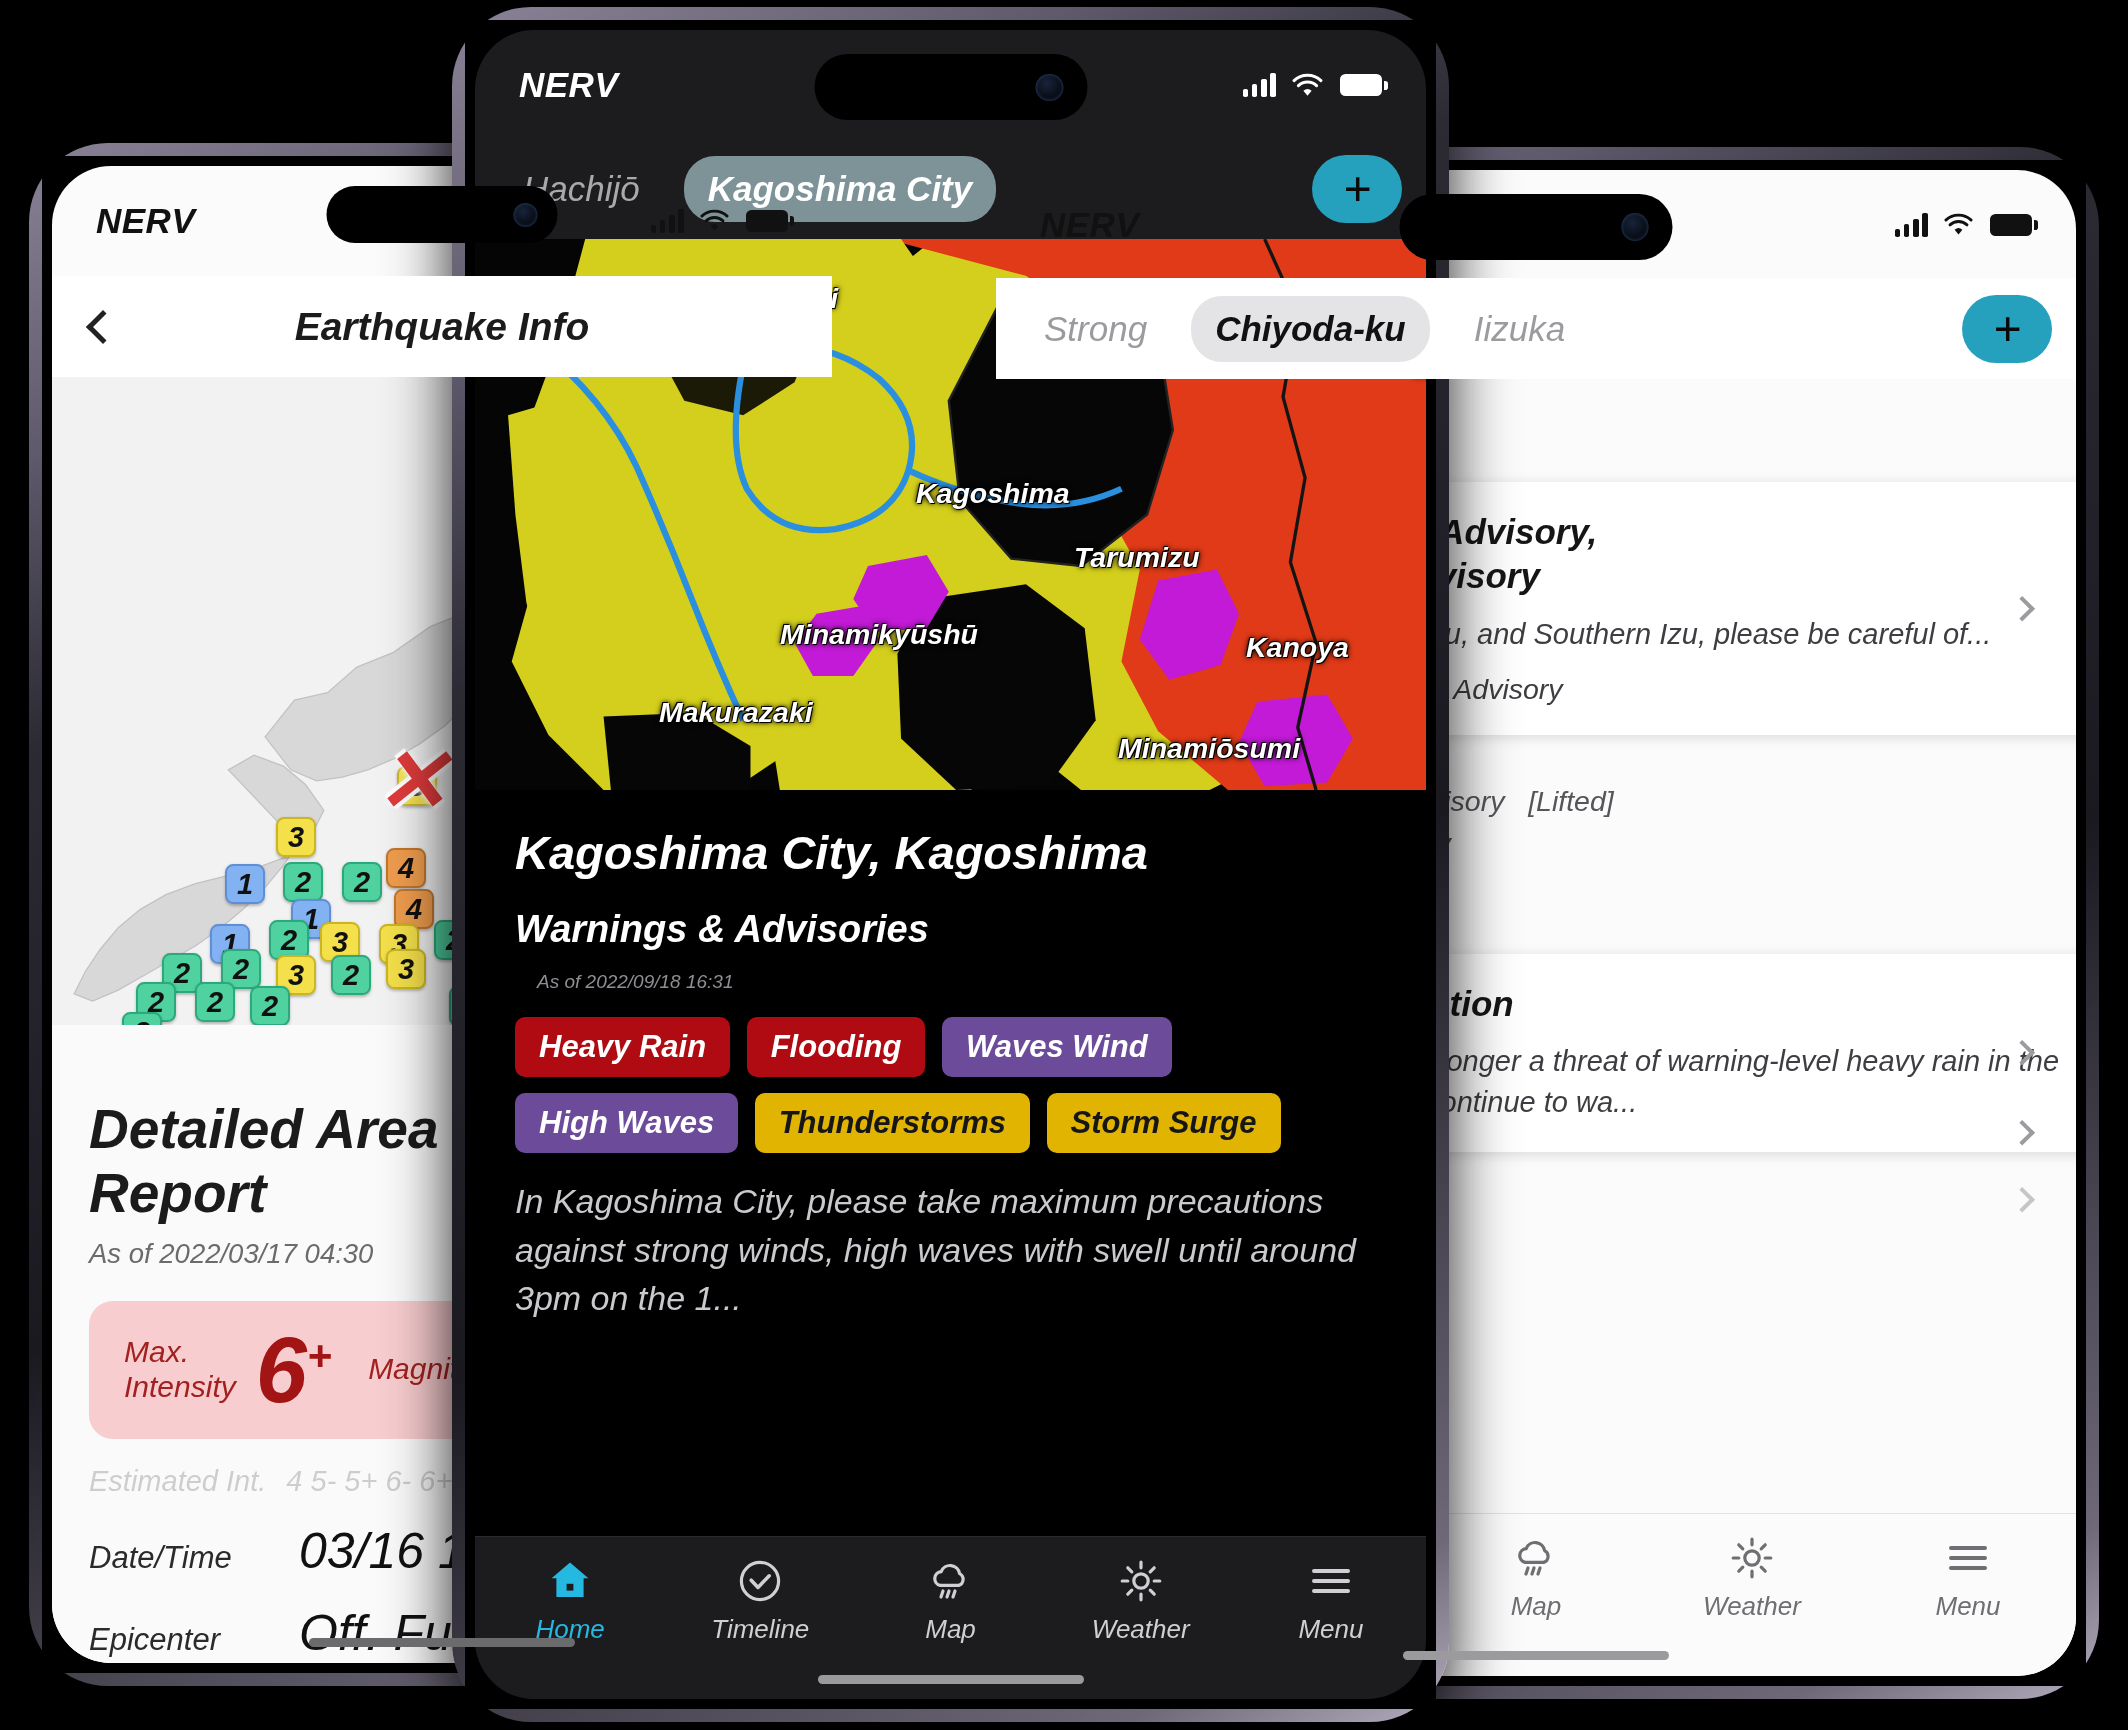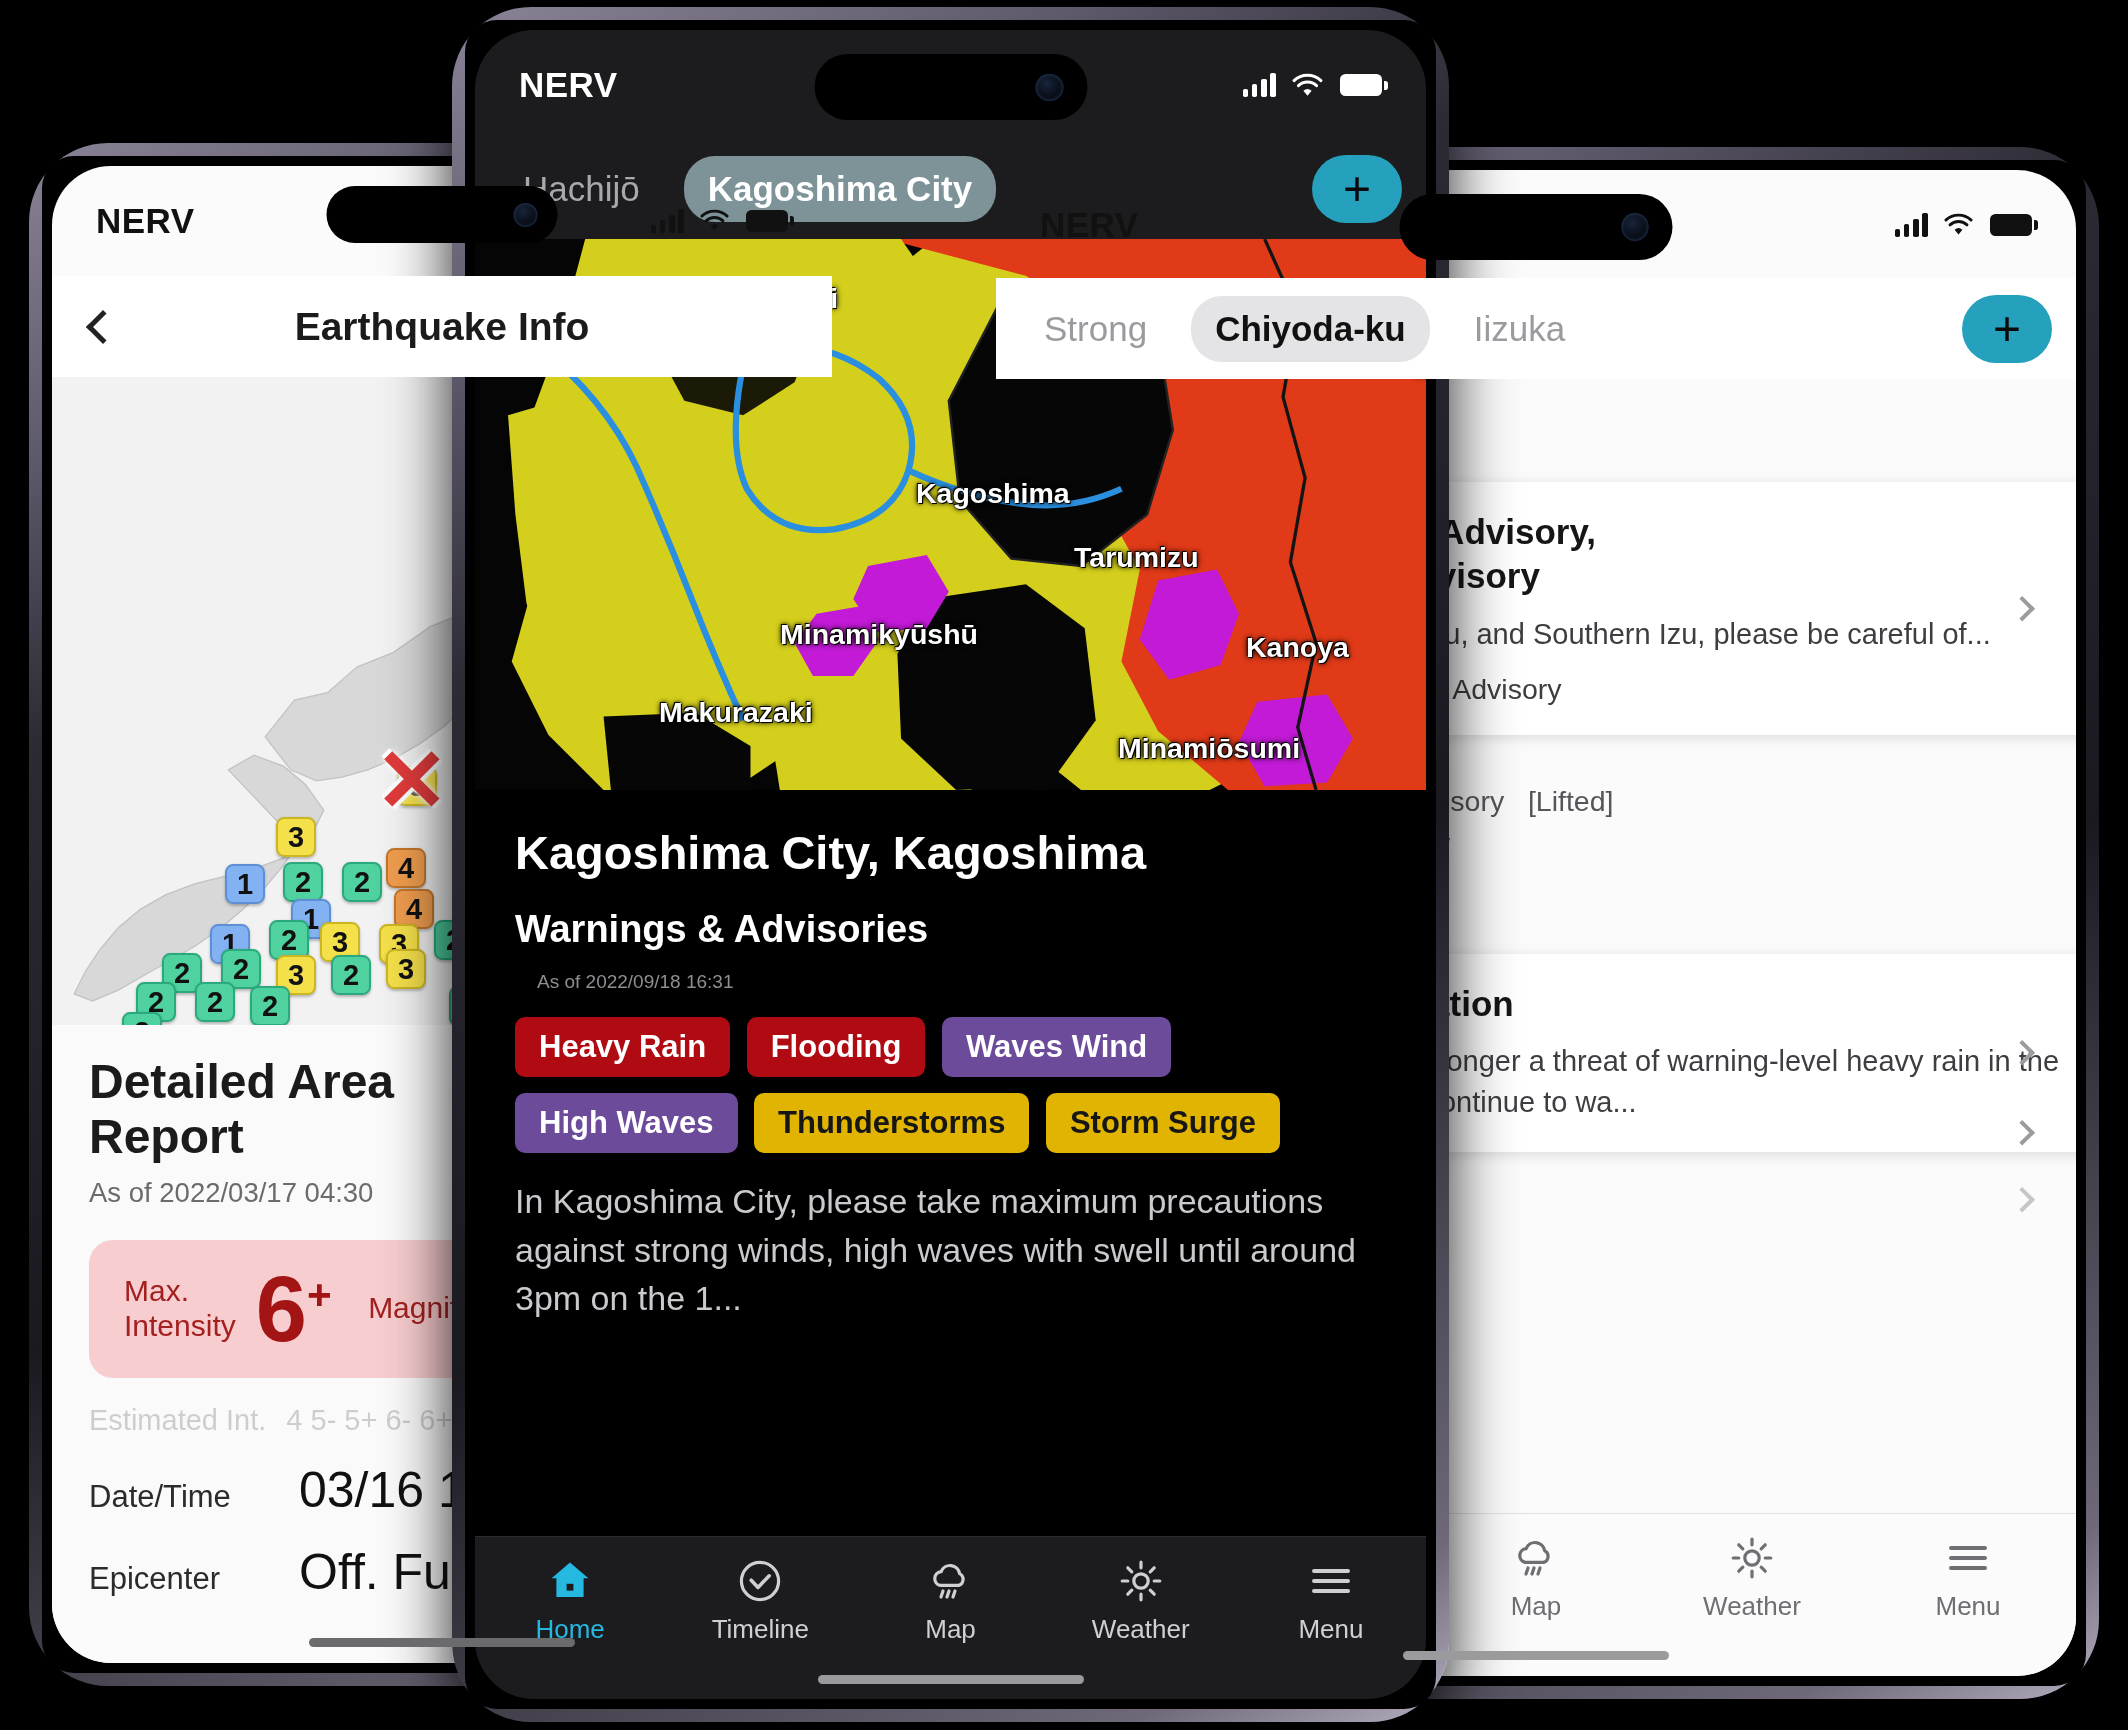--- a/index.html
+++ b/index.html
@@ -15,23 +15,24 @@
   .phone {
     position: absolute;
     border-radius: 79px;
     background: linear-gradient(150deg,#8b8397 0%,#5d586a 16%,#2c2a33 30%,#1a1920 60%,#6e6878 92%,#b5aec0 100%);
     padding: 13px;
     box-shadow: 0 27.5px 64px rgba(0,0,0,.85);
   }
   .phone-inner {
     position: relative;
     width: 100%; height: 100%;
-    border-radius: 32px;
+    border-radius: 8px;
     background: #000;
     overflow: hidden;
+    font-style: italic;
   }
   .screen {
     position: absolute; inset: 10px;
     border-radius: 59px;
     overflow: hidden;
     background: #fff;
   }
 
   
   .island {
@@ -100,21 +101,21 @@
   .b2 { background:#4fd1a0; color:#111; border-color:#2aa97c;}
   .b3 { background:#f4e04a; color:#111; border-color:#cbb521;}
   .b4 { background:#ef9d4e; color:#111; border-color:#c2762a;}
   .b5 { background:#e8294a; color:#fff; border-color:#b5142f;}
   .b6 { background:#f5c9d4; color:#9c1030; border-color:#e29bb0;}
   .xmark { position:absolute; font-size: 88px; color:#e03b3b; font-weight: 900; line-height:1;
            text-shadow: 0 0 5.5px #fff, 0 0 9.2px #fff, 2.8px 2.8px 0 #fff, -2.8px -2.8px 0 #fff;}
 
   .eqbody { position:absolute; top: 860px; left:0; right:0; bottom:0; background:#fafafa; }
   .darow { display:flex; align-items:center; padding: 27.5px 37px 0 37px; }
-  .da-title { font-size: 48px; font-weight: 700; color:#1b1b1b; }
+  .da-title { font-size: 55px; font-weight: 700; color:#1b1b1b;margin-top:43px; }
   .tsunami-pill {
     margin-left: 20px; background:#ec4b5c; color:#fff; font-size: 29px; font-weight:600;
     padding: 12px 22px; border-radius: 11px; white-space:nowrap;
   }
   .asof { padding: 13px 37px 0 37px; font-size: 27.5px; color:#6b6b6b; }
   .eqcard {
     margin: 31px 37px 0 37px; background:#f8cdcf; border-radius: 24px;
     height: 138px; display:flex; align-items:center; padding: 0 35px; gap: 20px;
   }
   .eq-lbl { font-size: 30px; color:#a32020; line-height: 1.14; font-weight:500; }

